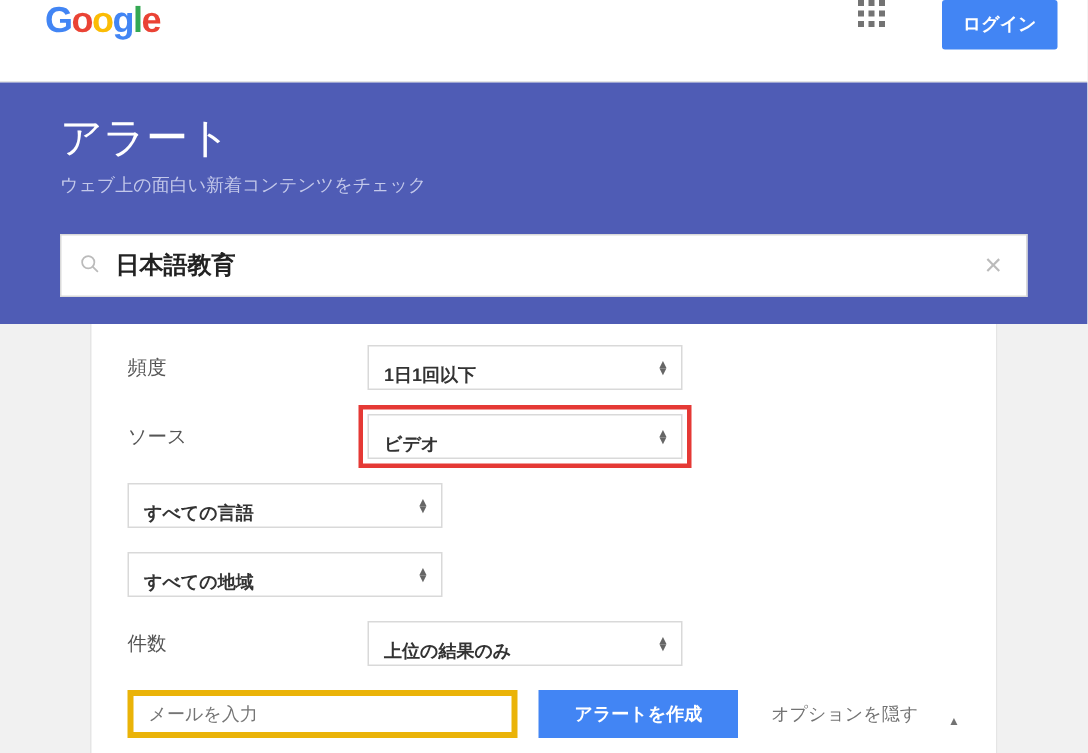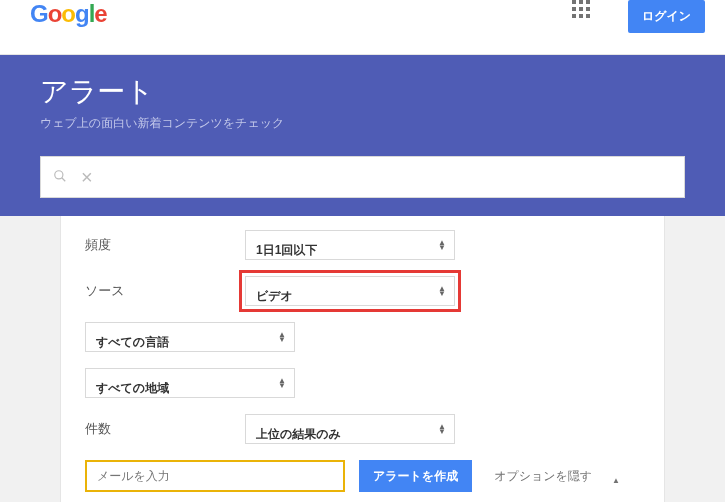--- a/index.html
+++ b/index.html
@@ -19,22 +19,22 @@
   .search-icon { color: #bbb; margin-right: 10px; font-size: 14px; }
   .searchbox input { flex: 1; border: none; outline: none; font-size: 16px; font-weight: bold; color: #222; }
   .close-icon { color: #bbb; font-size: 20px; cursor: pointer; padding: 0 4px; }
   .panel { background: #fff; margin: 0 60px; border: 1px solid #e5e5e5; border-top: none; padding: 14px 24px 18px 24px; }
   .row { display: flex; align-items: center; margin-bottom: 16px; }
   .row-label { width: 160px; font-size: 13px; color: #555; }
   .select { width: 210px; height: 30px; border: 1px solid #d9d9d9; display: flex; align-items: flex-end; padding: 0 10px; font-size: 12px; color: #333; font-weight: bold; position: relative; background: #fff; cursor: pointer; }
   .select.highlighted-outer { outline: 3px solid #e53935; outline-offset: 3px; }
   .sort { position: absolute; right: 8px; top: 50%; transform: translateY(-50%); display: flex; flex-direction: column; line-height: 5px; font-size: 8px; color: #666; }
   .footer-row { display: flex; align-items: center; gap: 14px; margin-top: 8px; }
-  .email-input { width: 260px; height: 32px; border: 2px solid #eab308; padding: 0 10px; font-size: 12px; color: #888; outline: none; }
-  .create-btn { background: #4285F4; color: #fff; border: none; height: 32px; padding: 0 14px; font-size: 12px; font-weight: bold; cursor: pointer; }
+  .email-input { width: 260px; height: 32px; border: 4px solid #eab308; padding: 0 10px; font-size: 12px; color: #888; outline: none; }
+  .create-btn { background: #4285F4; color: #fff; border: none; height: 32px; padding: 0 24px; font-size: 12px; font-weight: bold; cursor: pointer; }
   .hide-link { color: #737373; font-size: 12px; cursor: pointer; display: flex; align-items: flex-end; gap: 20px; margin-left: 8px; }
   .hide-link .tri { font-size: 8px; }
 </style>
 </head>
 <body>
 
 <div class="topbar">
   <div class="logo">
     <span class="b">G</span><span class="r">o</span><span class="y">o</span><span class="b">g</span><span class="g">l</span><span class="r">e</span>
   </div>
@@ -59,20 +59,21 @@
 </div>
 
 <div class="searchwrap">
   <div class="searchbox">
     <span class="search-icon">
       <svg width="14" height="14" viewBox="0 0 24 24" fill="none" stroke="#bbb" stroke-width="2">
           <circle cx="10" cy="10" r="7"></circle>
           <line x1="21" y1="21" x2="15" y2="15"></line>
         </svg>
     </span>
+    <input type="text" value="日本語教育" style="">
     <span class="close-icon">×</span>
   </div>
 </div>
 
 <div class="panel">
 
   <div class="row">
     <div class="row-label">頻度</div>
     <div class="select">
       <span>1日1回以下</span>

